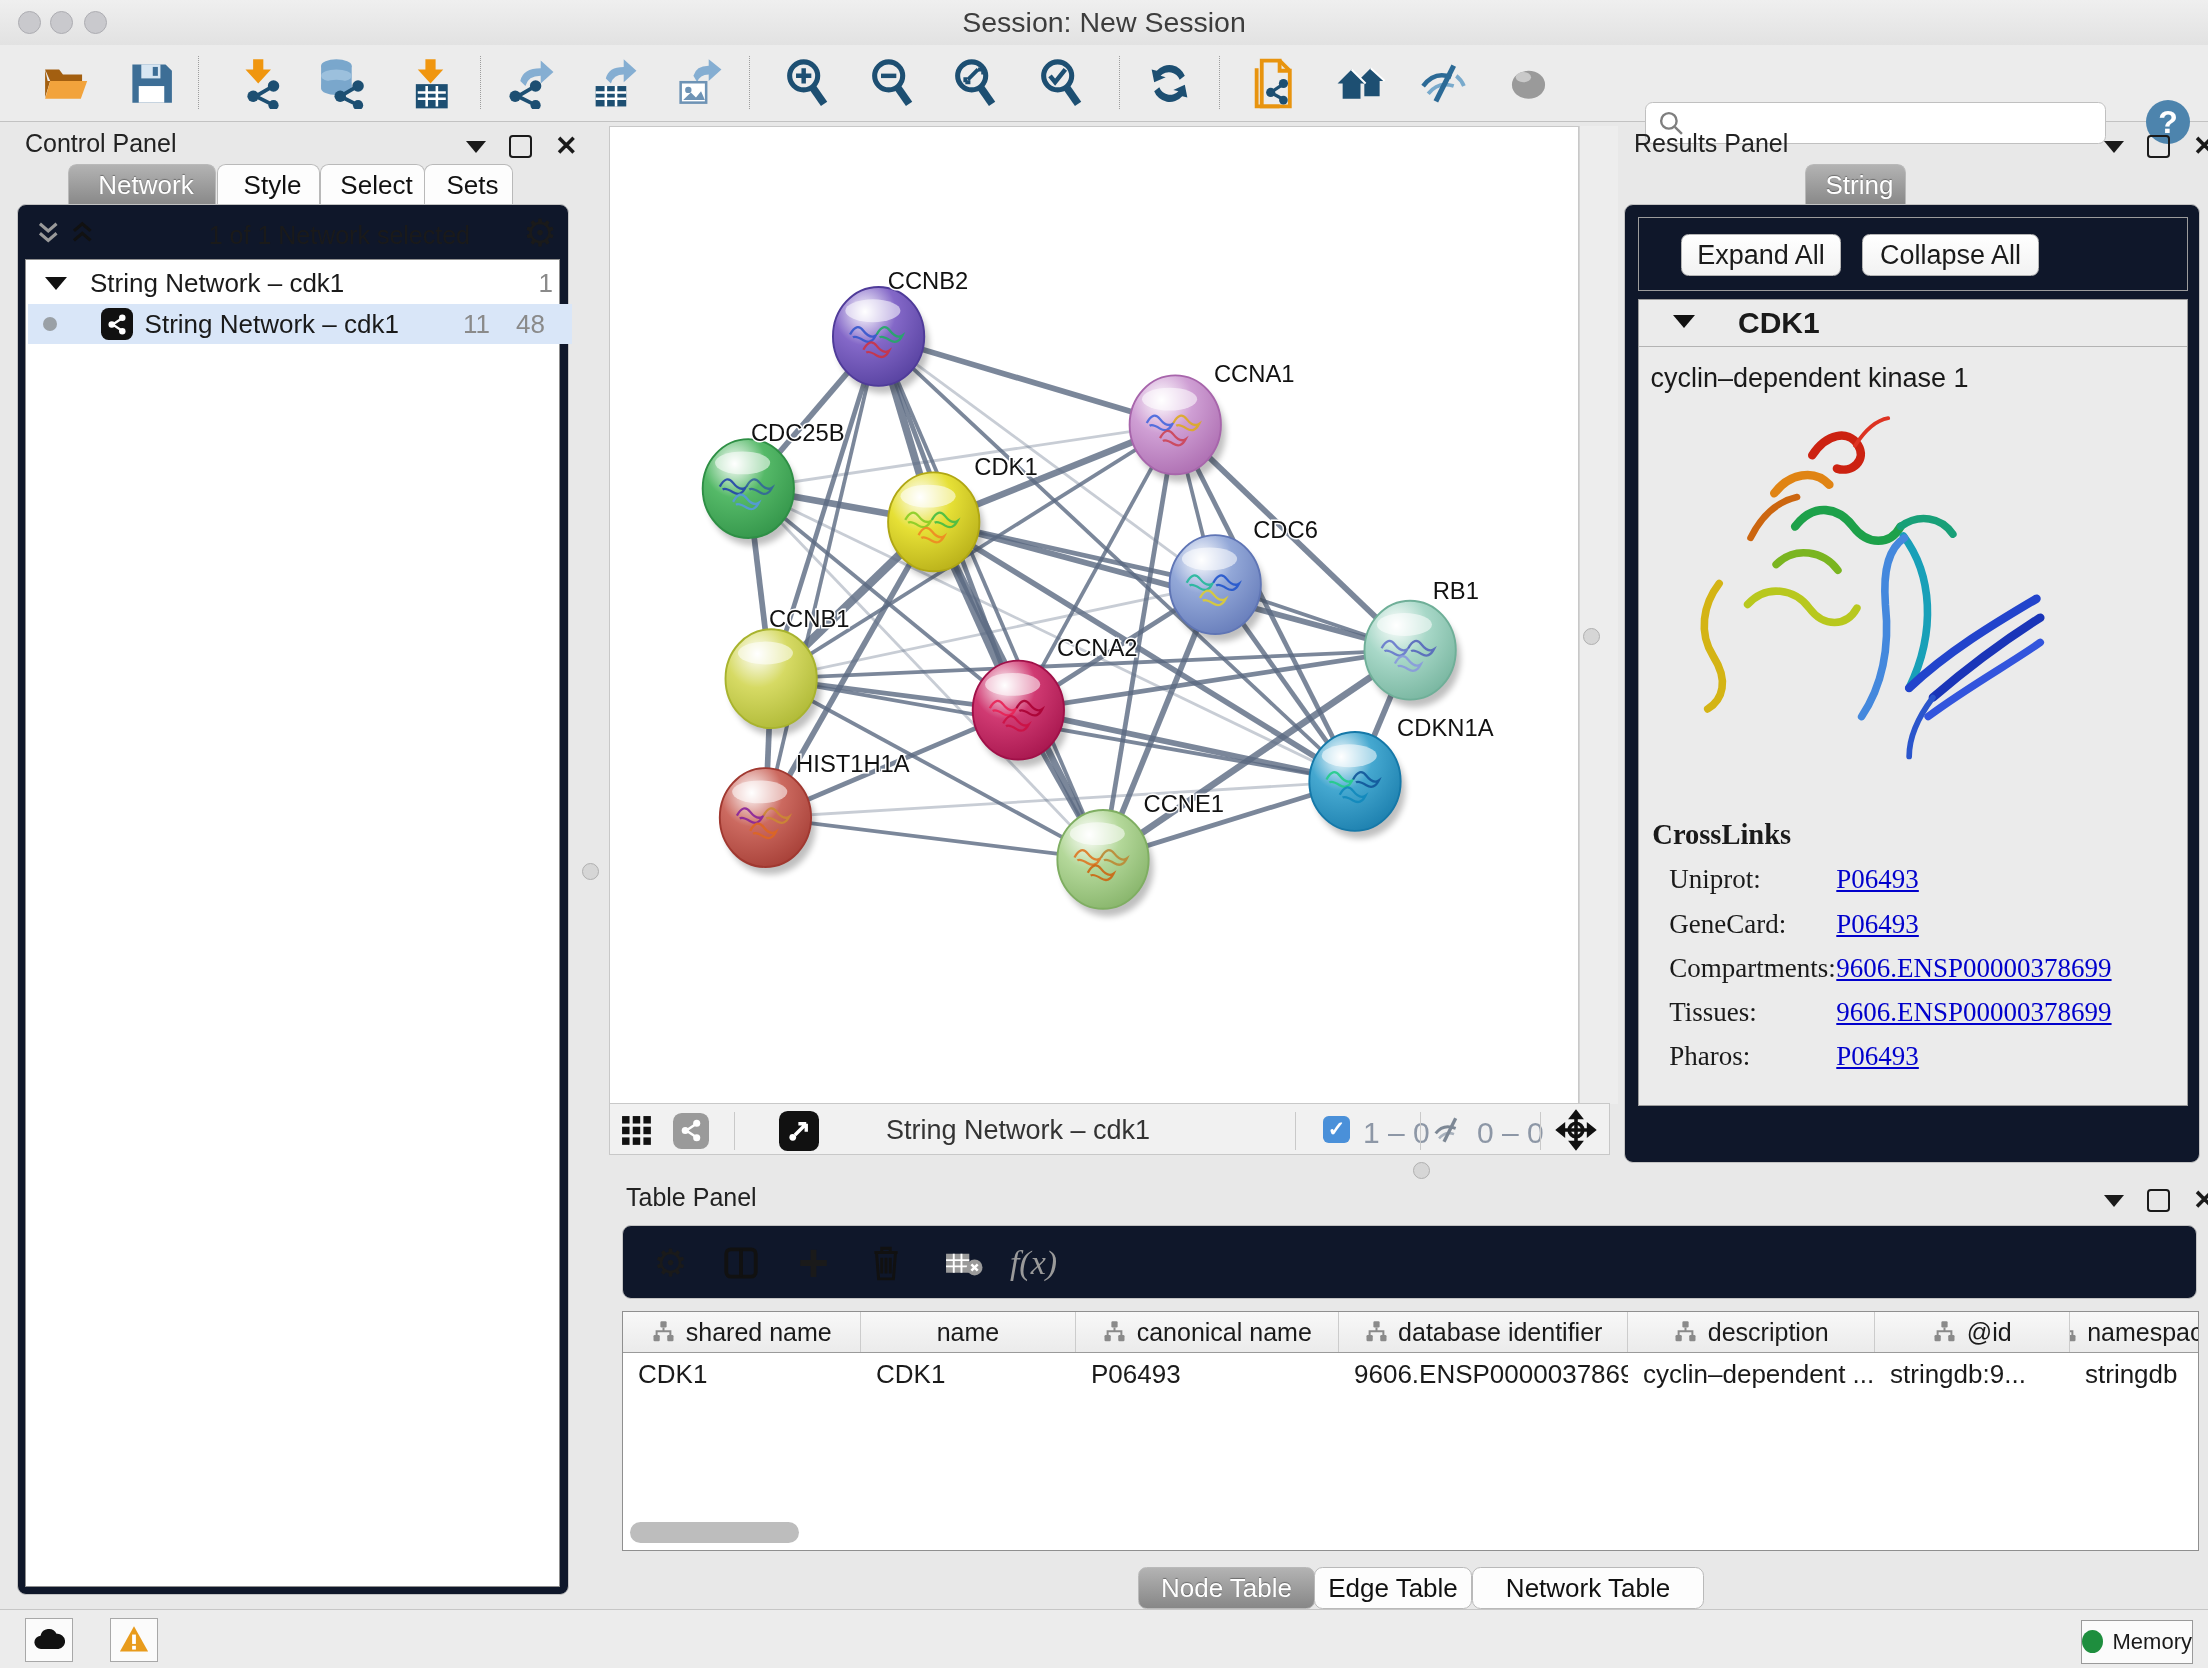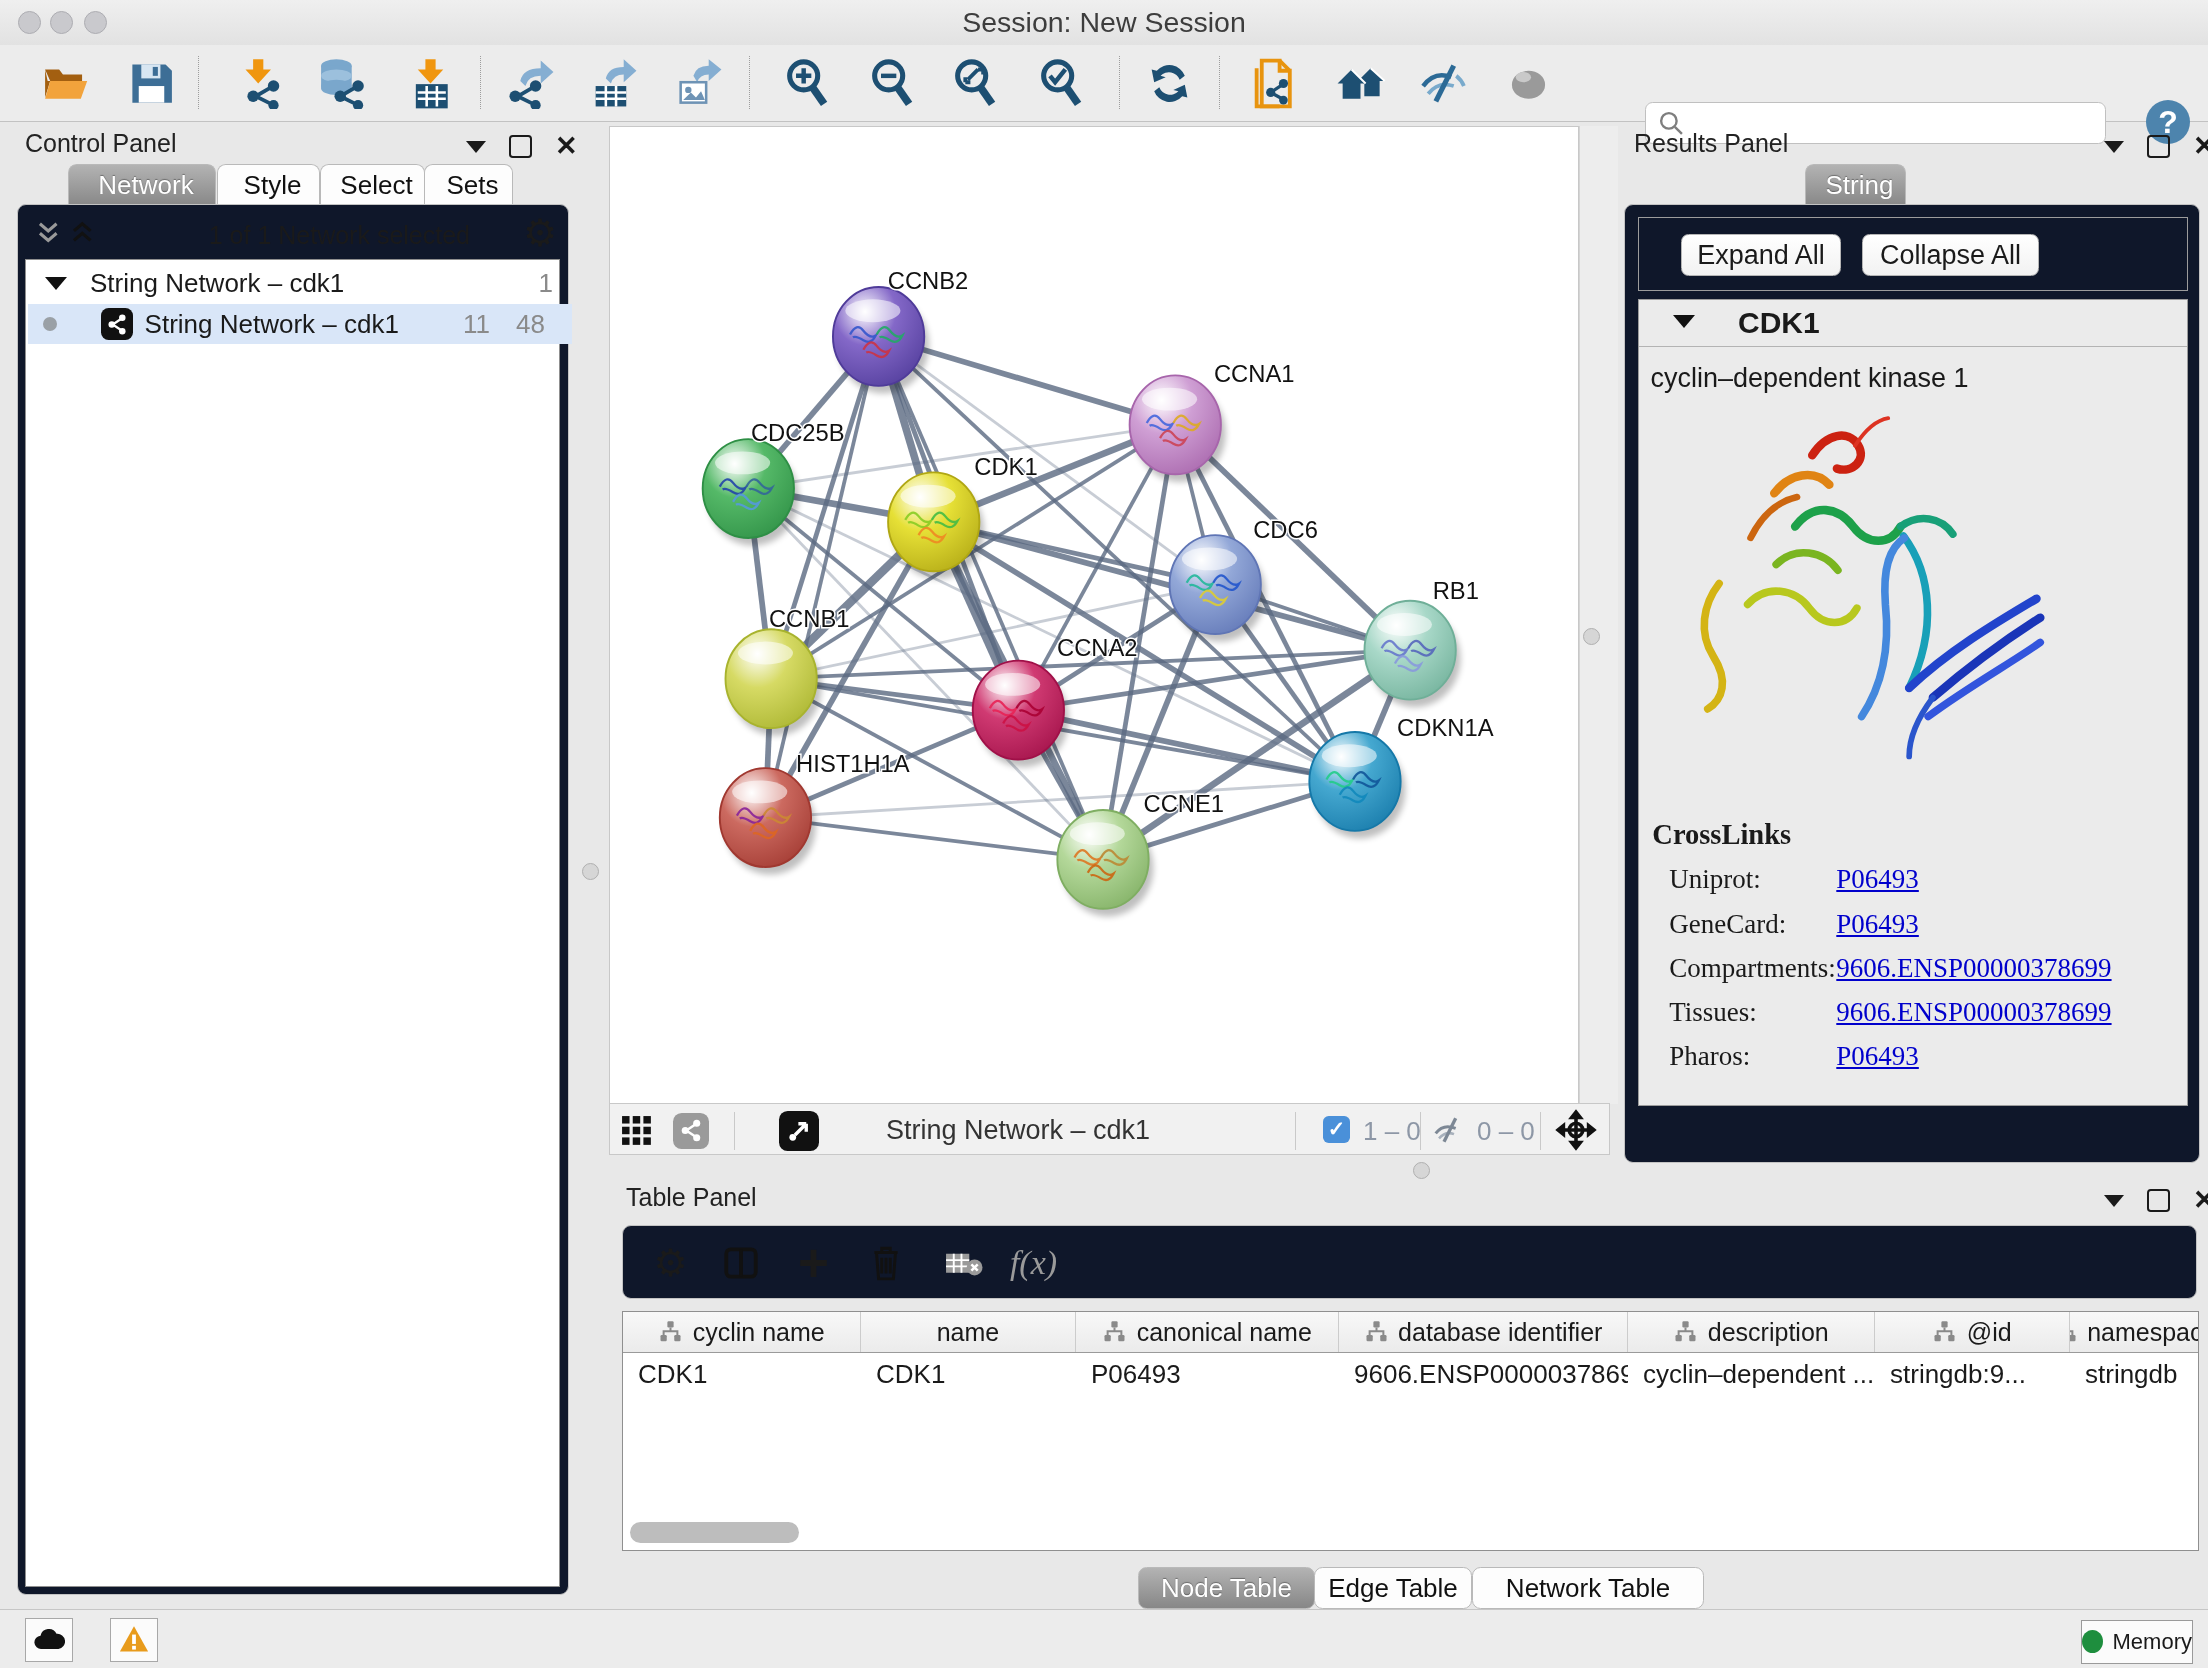--- a/index.html
+++ b/index.html
@@ -56,21 +56,21 @@
   .count{color:#8a8a8a;}
 
   
   #canvas{left:609px;top:126px;width:970px;height:978px;background:#fff;border:1px solid #c8c8c8;box-sizing:border-box;padding-left:9px;}
   #canvas-strip{left:1579px;top:126px;width:38px;height:978px;background:#ededed;border-left:1px solid #d4d4d4;}
   .knob{position:absolute;width:15px;height:15px;border-radius:50%;background:#d6d6d6;border:1px solid #b0b0b0;}
 
   
   #net-toolbar{left:609px;top:1103px;width:1001px;height:52px;background:#f1f1f1;border:1px solid #c8c8c8;box-sizing:border-box;}
   #net-name{position:absolute;left:276px;top:11.4px;font-size:27px;color:#333;}
-  .dim-count{position:absolute;top:12.4px;font-size:26px;color:#8d97a6;}
+  .dim-count{position:absolute;top:12.4px;font-size:30px;color:#8d97a6;}
   #net-checkbox{position:absolute;left:713px;top:12.4px;width:27px;height:27px;border-radius:5.7px;background:#4a90d9;}
   #net-checkbox::before{content:"\2713";color:#fff;font-size:21px;font-weight:bold;position:absolute;left:4.8px;top:1px;}
 
   
   #exp-box{left:1638px;top:217px;width:550px;height:74px;border:1px solid #9c9c9c;position:absolute;box-sizing:border-box;text-align:center;}
   #cdk1-box{left:1638px;top:299px;width:550px;height:807px;border:1px solid #9c9c9c;background:#ebebeb;
             position:absolute;box-sizing:border-box;}
   #cdk1-head{position:absolute;left:0;top:0;width:100%;height:46px;border-bottom:1px solid #b3b3b3;}
   #cdk1-name{position:absolute;left:99px;top:5.7px;font-size:30px;font-weight:bold;}
   #cdk1-desc{position:absolute;left:11.4px;top:63px;font-size:27px;}
@@ -707,21 +707,21 @@
 
 <div class="abs" id="table">
   <div id="thead-row">
       <div class="th" style="width: 238px;">
         <svg class="hier" viewBox="0 0 20 20">
           <rect x="7.5" y="1" width="5" height="5" rx="1"></rect>
           <rect x="2" y="12" width="5" height="5" rx="1"></rect>
           <rect x="13" y="12" width="5" height="5" rx="1"></rect>
           <path d="M10 6v3M4.5 12V9h11v3" fill="none" stroke="#8a8a8a" stroke-width="1.6"></path>
         </svg>
-        <span>cyclin name</span>
+        <span>shared name</span>
       </div>
       <div class="th" style="width: 215px;">
         <span>name</span>
       </div>
       <div class="th" style="width: 263px;">
         <svg class="hier" viewBox="0 0 20 20">
           <rect x="7.5" y="1" width="5" height="5" rx="1"></rect>
           <rect x="2" y="12" width="5" height="5" rx="1"></rect>
           <rect x="13" y="12" width="5" height="5" rx="1"></rect>
           <path d="M10 6v3M4.5 12V9h11v3" fill="none" stroke="#8a8a8a" stroke-width="1.6"></path>

